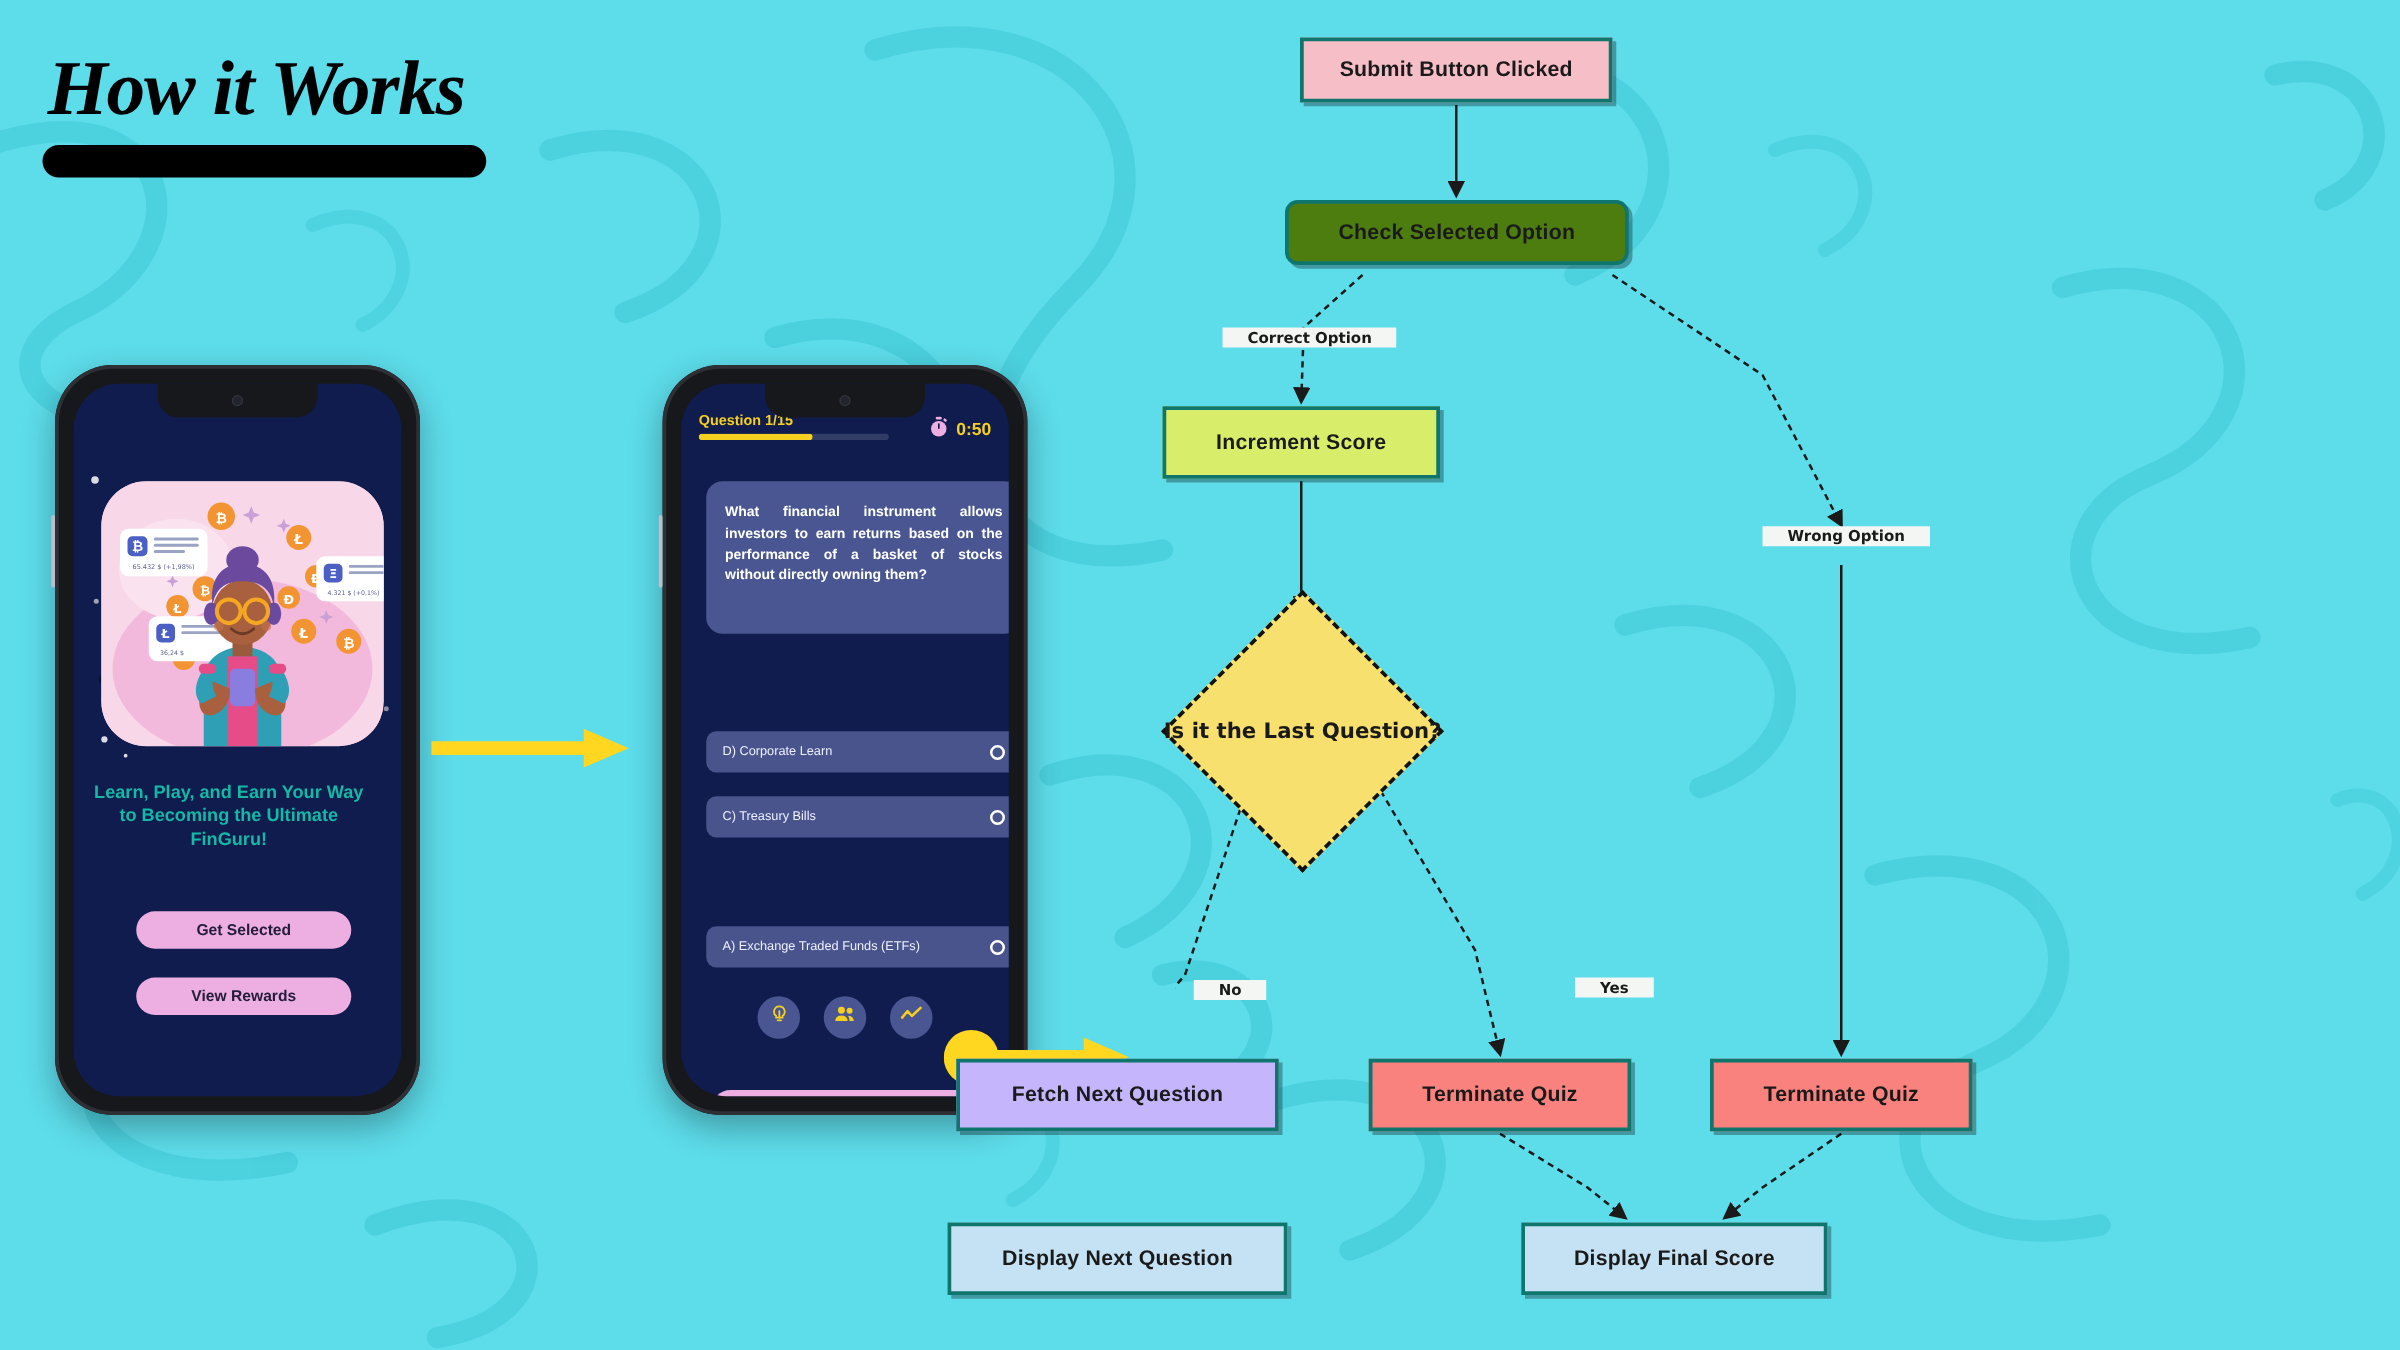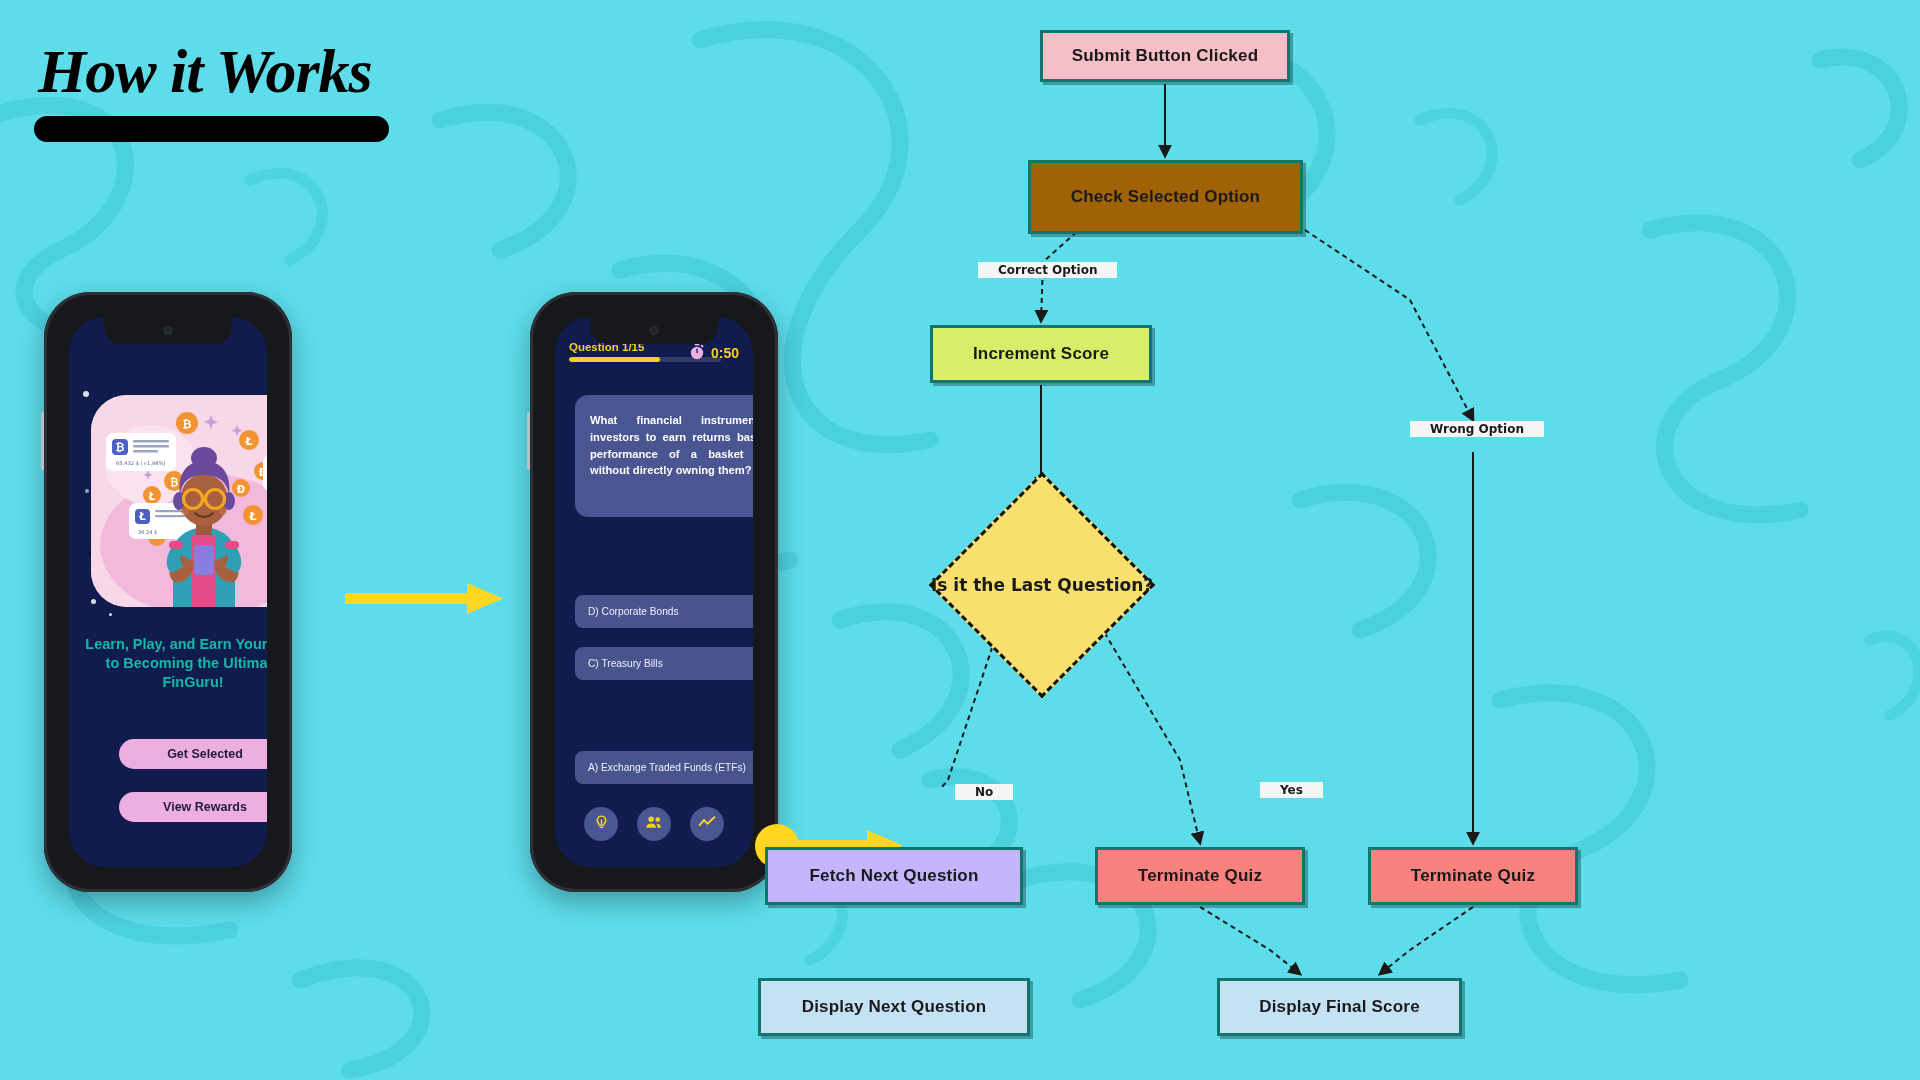--- a/index.html
+++ b/index.html
@@ -41,25 +41,25 @@
     margin-left: 4px;
     width: 355px;
     height: 26px;
     background: #000;
     border-radius: 13px;
   }
 
   
   .phone {
     position: absolute;
-    width: 248px;
+    width: 292px;
     height: 600px;
     background: #17181c;
     border-radius: 46px;
-    padding: 25px;
+    padding: 15px;
     box-shadow: 0 10px 26px rgba(0,0,0,.30),
                 inset 0 0 0 3px #2e3035;
   }
   .phone::before { 
     content: "";
     position: absolute;
     left: -3px; top: 120px;
     width: 3px; height: 58px;
     background: #b9c0c8;
     border-radius: 2px;
@@ -458,21 +458,21 @@
             <rect x="7.4" y="5.6" width="1.3" height="4.6" rx="0.6" fill="#101c4e"></rect>
           </svg>
         </span>
         <span>0:50</span>
       </div>
     </div>
 
     <div id="question-card">What financial instrument allows investors to earn returns based on the performance of a basket of stocks without directly owning them?</div>
 
     <div class="option-row" id="opt-0">
-      <span class="option-label">D) Corporate Bonds</span>
+      <span class="option-label">D) Corporate Learn</span>
       <span class="option-radio"></span>
     </div>
     <div class="option-row" id="opt-1">
       <span class="option-label">C) Treasury Bills</span>
       <span class="option-radio"></span>
     </div>
     <div class="option-row" id="opt-3">
       <span class="option-label">A) Exchange Traded Funds (ETFs)</span>
       <span class="option-radio"></span>
     </div>
@@ -549,21 +549,21 @@
       <path d="M260 907 L330 950 L360 974" stroke-dasharray="5 4"></path>
 
       <path d="M533 907 L470 950 L440 974" stroke-dasharray="5 4"></path>
     </g>
   </svg>
 
   <div class="fc-node" style="left:100px;top:30px;width:250px;height:52px;background:#f6bec6;">
     <span>Submit Button Clicked</span>
   </div>
 
-  <div class="fc-node" style="left:88px;top:160px;width:275px;height:74px;background:#a16207;">
+  <div class="fc-node" style="left:88px;top:160px;width:275px;height:52px;background:#4d7c0f;border-radius:10px;">
     <span>Check Selected Option</span>
   </div>
 
   <div class="fc-node" style="left:-10px;top:325px;width:222px;height:58px;background:#d8ee6a;">
     <span>Increment Score</span>
   </div>
 
   <div class="fc-diamond" style="left:22px;top:505px;width:160px;height:160px;">
     <span class="fc-diamond-text">Is it the Last Question?</span>
   </div>

